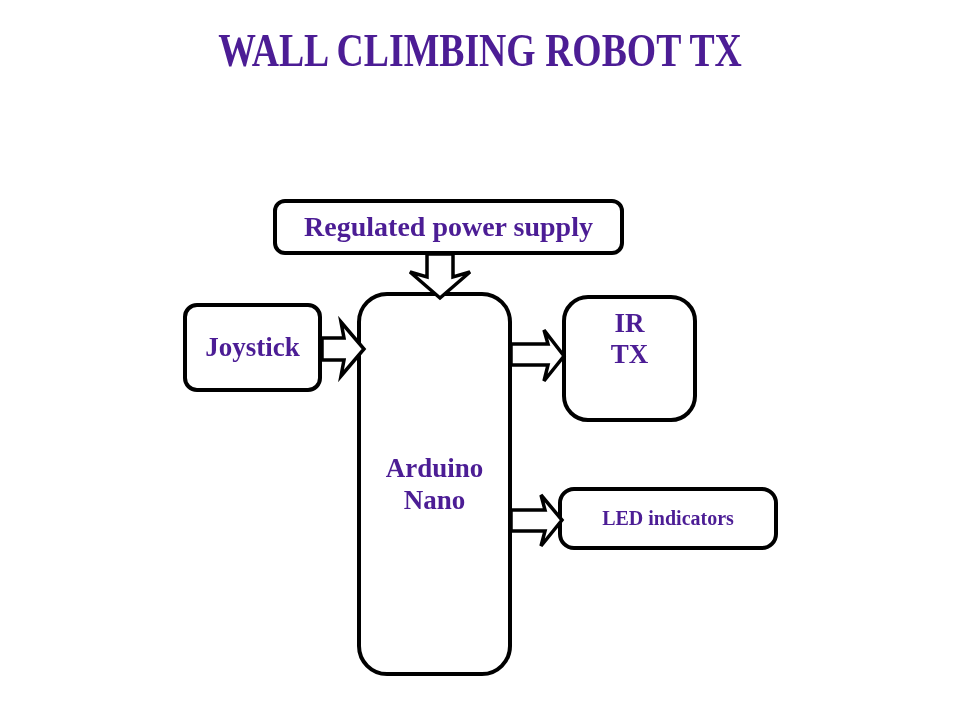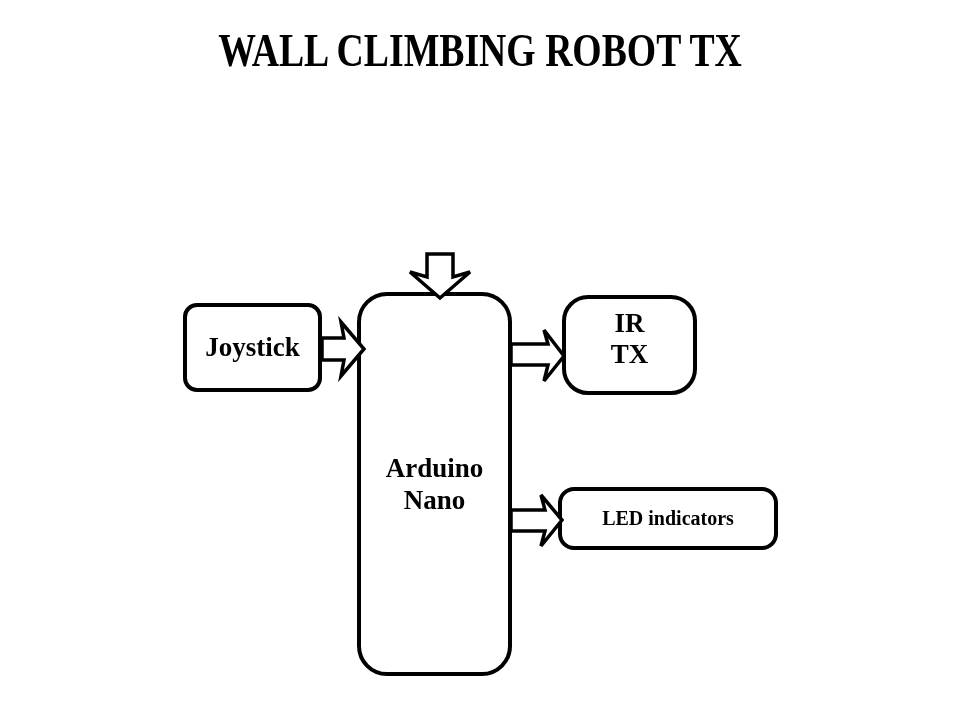--- a/index.html
+++ b/index.html
@@ -1,49 +1,52 @@
 <!DOCTYPE html>
 <html><head>
 <meta charset="utf-8">
 <style>
   html,body{margin:0;padding:0;background:#ffffff;}
   .stage{
     position:relative;width:960px;height:720px;overflow:hidden;
-    background:#ffffff;color:#000000;
+    background:#ffffff;color:#4c1d95;
     font-family:"Liberation Serif","DejaVu Serif",serif;
   }
   .title{
     position:absolute;left:0;top:24px;width:960px;
     text-align:center;font-weight:bold;font-size:46px;
     white-space:nowrap;transform:scaleX(0.82);
   }
   .node{
     position:absolute;box-sizing:border-box;
     border:4px solid #000;background:#fff;
     display:flex;align-items:center;justify-content:center;
     font-weight:bold;text-align:center;
   }
   .node-power  {left:273px;top:199px;width:351px;height:56px;border-radius:12px;font-size:28px;}
   .node-joystick{left:183px;top:303px;width:139px;height:89px;border-radius:14px;font-size:27px;}
   .node-arduino{left:357px;top:292px;width:155px;height:384px;border-radius:30px;
                 font-size:27px;line-height:32px;flex-direction:column;}
-  .node-ir     {left:562px;top:295px;width:135px;height:100px;border-radius:26px;
+  .node-ir     {left:562px;top:295px;width:135px;height:127px;border-radius:26px;
                 font-size:27px;line-height:31px;flex-direction:column;
                 justify-content:flex-start;padding-top:9px;}
   .node-led    {left:558px;top:487px;width:220px;height:63px;border-radius:16px;font-size:20px;}
   .arrows{position:absolute;left:0;top:0;width:960px;height:720px;pointer-events:none;}
   .arrows polygon{fill:#ffffff;stroke:#000000;stroke-width:3.5;stroke-linejoin:miter;}
 </style>
 </head>
 <body>
 
 <div class="stage">
 
   <div class="title">WALL CLIMBING ROBOT TX</div>
 
+  <div class="node node-power">
+    <span>Regulated power supply</span>
+  </div>
 
   <div class="node node-joystick">
     <span>Joystick</span>
   </div>
 
   <div class="node node-arduino">
     <span>Arduino</span>
     <span>Nano</span>
   </div>
 

